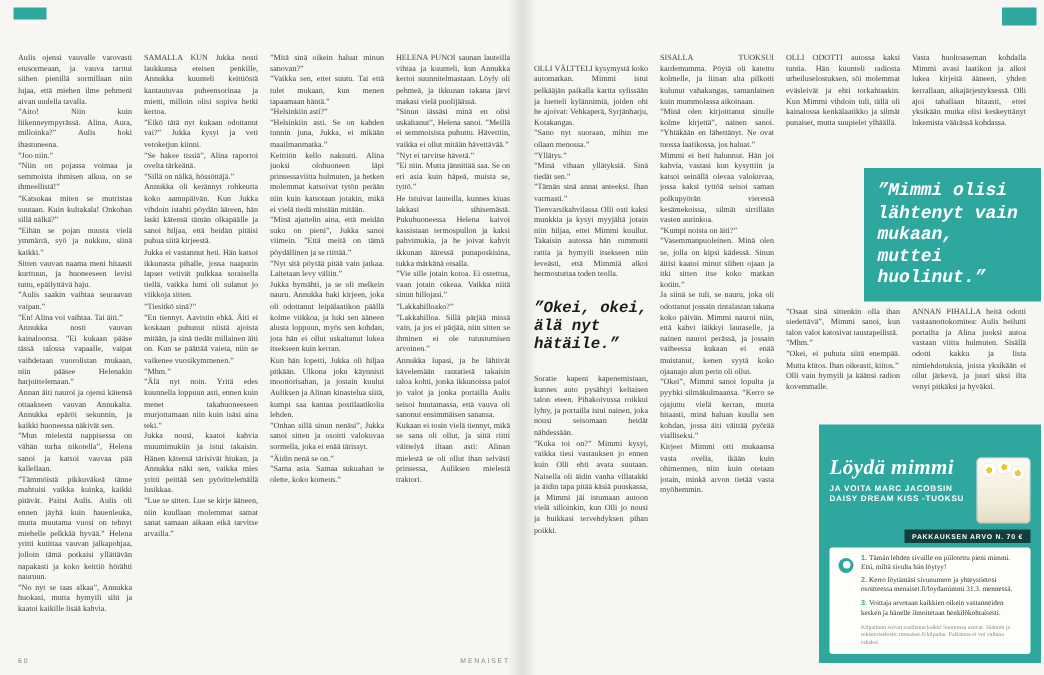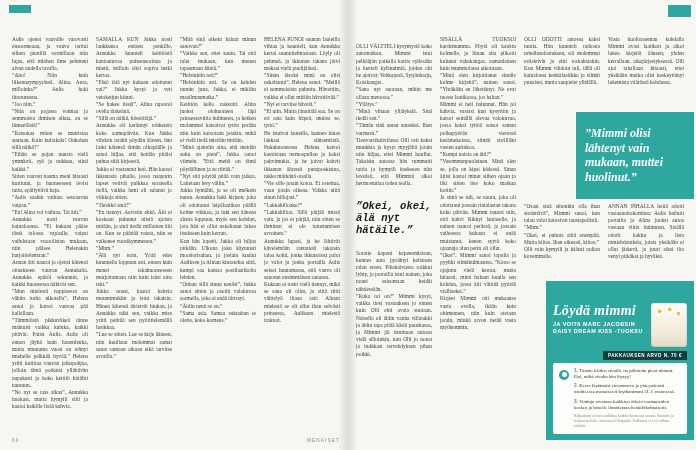--- a/index.html
+++ b/index.html
@@ -53,21 +53,21 @@
   }
   .row-a .mini{height:72px;}
   .row-b .mini{height:74px;}
   .quote-box{
     width:118px;margin:4px -10px 4px auto;height:96px;
     background:var(--accent);
     display:flex;align-items:center;
     padding:8px 9px;
   }
   .quote-box-text{
-    font-family:Liberation Serif, serif;
+    font-family:Liberation Mono, monospace;
     font-style:italic;font-weight:bold;
     font-size:12px;line-height:14.5px;color:#ffffff;
   }
   .promo{
     width:148px;margin:4px -10px 0 auto;flex:1;
     background:var(--accent);
     padding:22px 7px 6px;
     display:flex;flex-direction:column;
   }
   .promo-head{display:flex;gap:6px;align-items:flex-start;}

